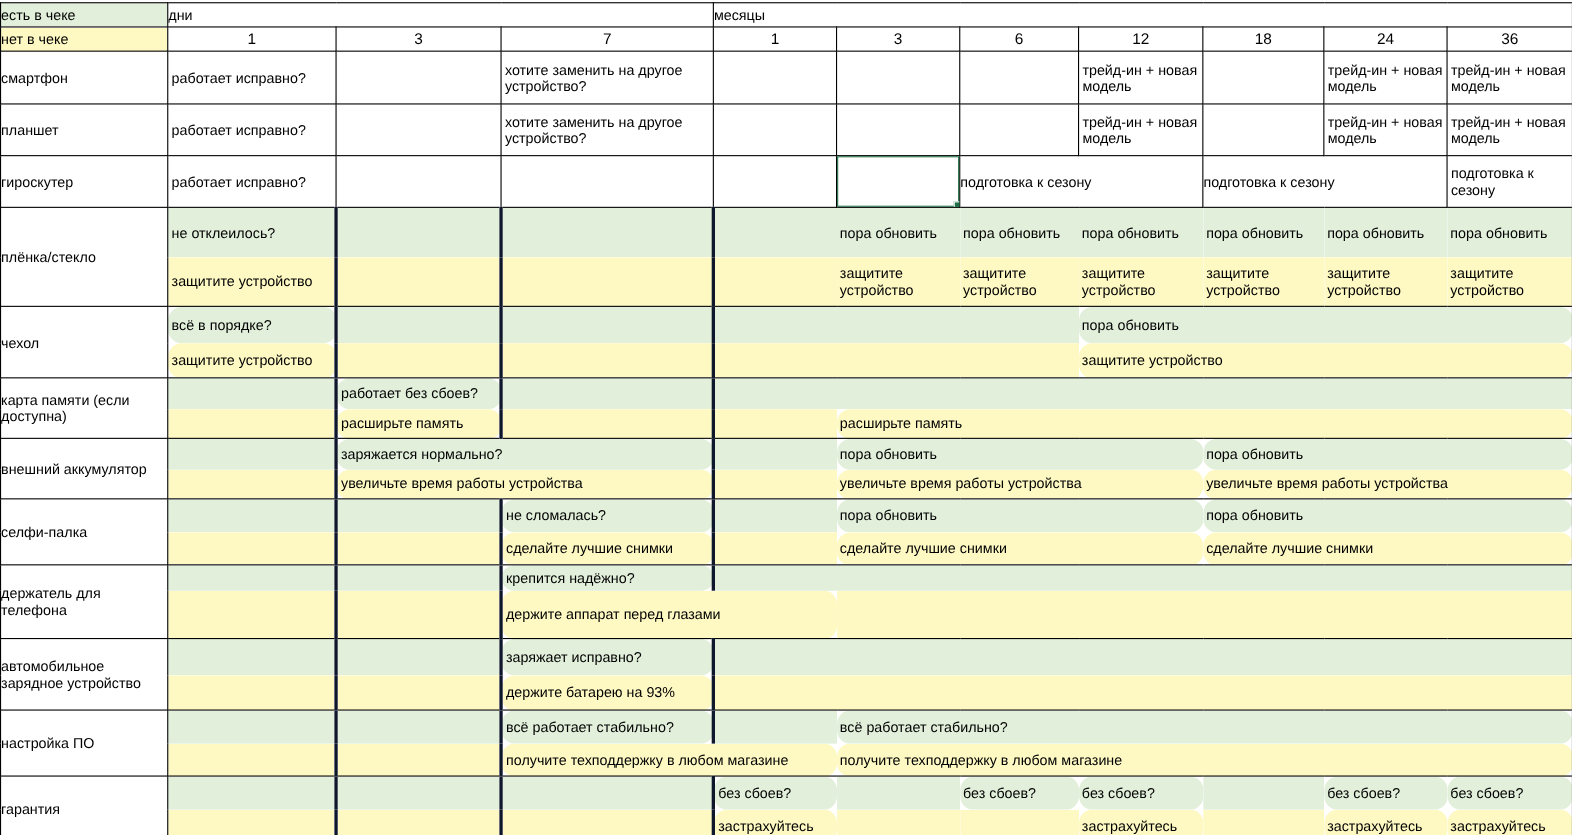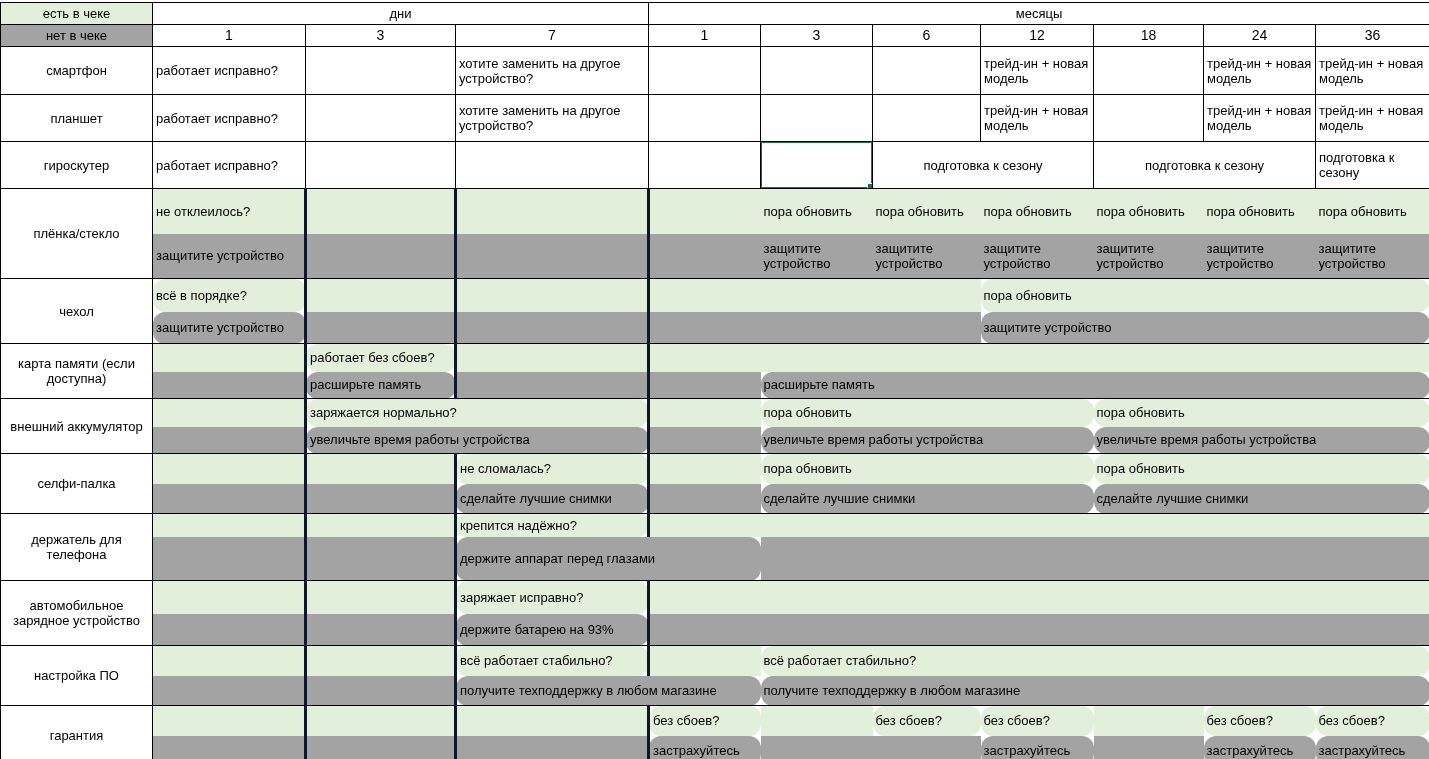--- a/index.html
+++ b/index.html
@@ -1,25 +1,25 @@
 <!DOCTYPE html>
 <html><head>
 <meta charset="utf-8">
 <style>
   html,body{margin:0;padding:0;background:#fff;}
   .sheet{margin-top:2px;}
   table{border-collapse:collapse;table-layout:fixed;width:1429px;border:1px solid #000;
         font-family:"Liberation Sans","DejaVu Sans",sans-serif;font-size:13px;color:#000;}
   td{vertical-align:middle;padding:0 3px;line-height:15px;overflow:hidden;}
-  td.c{text-align:center;padding:0;}
+  td.c{text-align:left;padding:0;}
   td.b{border:1px solid #000;}
   td.br{border-right:3px solid #0f172a;}
   tr.bb > td{border-bottom:1px solid #000;}
   td.g{background:#e2efda;}
-  td.p{background:#a3a3a3;}
+  td.p{background:#fef9c3;}
   td.num{font-size:14px;text-align:center;padding:0;}
   td.nw{white-space:nowrap;border-radius:12px;}
   td.selcell{position:relative;}
   .seloutline{position:absolute;left:-1px;top:-1px;right:-1px;bottom:-1px;
               border:2px solid #1e7145;pointer-events:none;}
   .selhandle{position:absolute;right:-3px;bottom:-3px;width:6px;height:6px;
              background:#1e7145;border:1px solid #fff;}
 </style>
 </head>
 <body>

